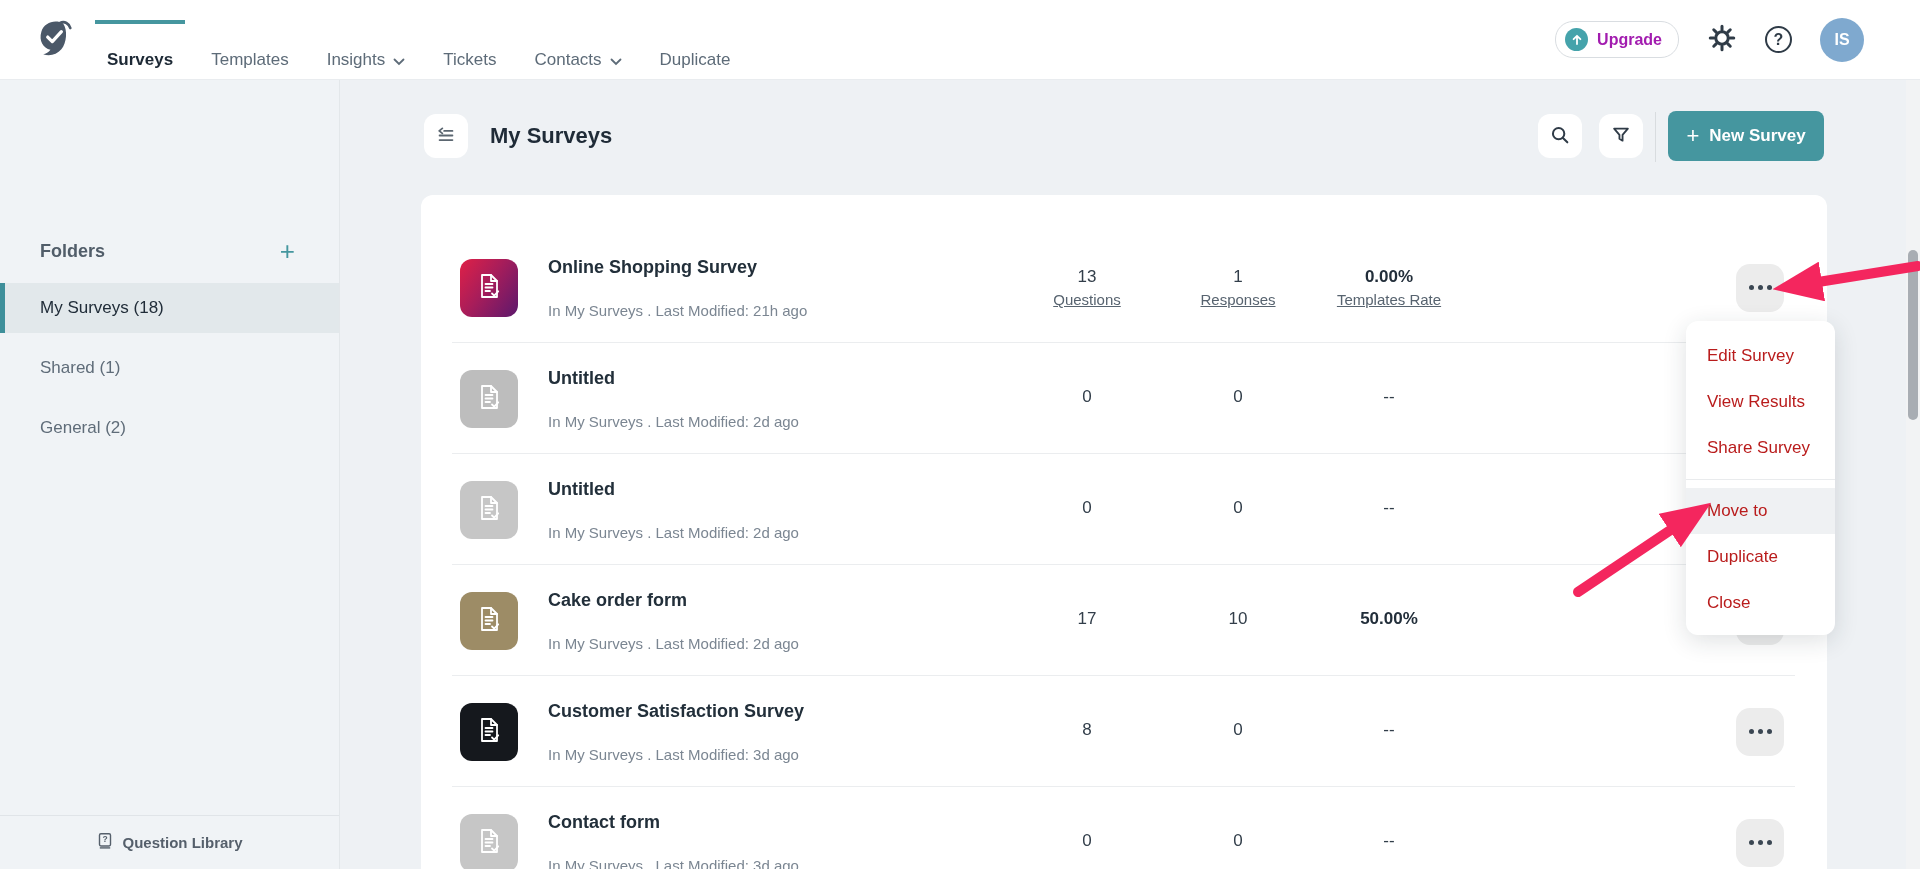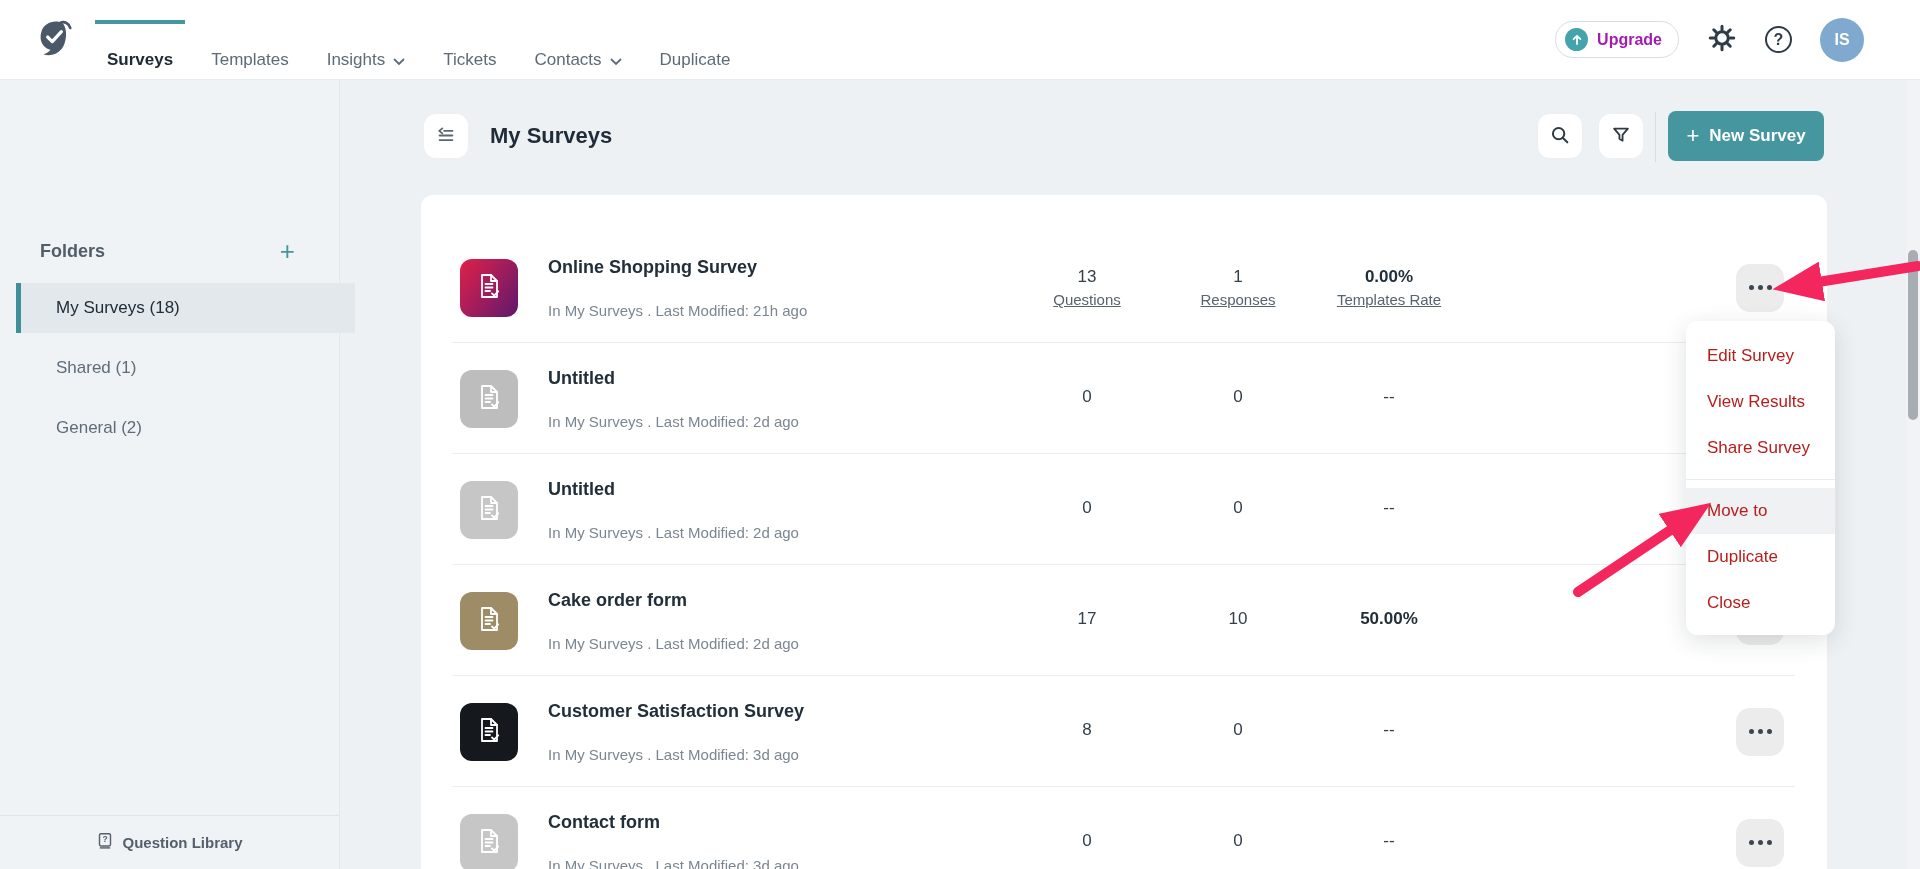--- a/index.html
+++ b/index.html
@@ -37,21 +37,21 @@
     color:#fff; font-size:16px; font-weight:700; display:flex; align-items:center;
     justify-content:center; cursor:pointer; }
   
   .sidebar { position:absolute; top:80px; left:0; width:340px; height:789px;
     background:#f0f3f6; border-right:1px solid #e3e7ea; z-index:5; }
   .folders-row { position:absolute; top:146px; left:0; width:100%; height:50px;
     display:flex; align-items:center; padding:0 44px 0 40px; }
   .folders-title { font-size:18px; font-weight:700; color:#515d69; }
   .add-folder { margin-left:auto; font-size:26px; font-weight:300; color:#45969f;
     background:none; border:none; cursor:pointer; line-height:1; }
-  .side-item { position:absolute; left:16px; width:100%; height:50px; display:flex;
+  .side-item { position:absolute; left:0; width:100%; height:50px; display:flex;
     align-items:center; padding-left:40px; font-size:17px; color:#5f6c79;
     cursor:pointer; }
   .side-item.active { background:#e2e8eb; color:#212d39;
     border-left:5px solid #3e8f9a; padding-left:35px; }
   .side-footer { position:absolute; bottom:0; left:0; width:100%; height:54px;
     border-top:1px solid #e0e4e8; display:flex; align-items:center;
     justify-content:center; gap:8px; cursor:pointer; }
   .side-footer-label { font-size:15px; font-weight:700; color:#555f6b; }
   
   .collapse-btn { position:absolute; top:114px; left:424px; width:44px; height:44px;

